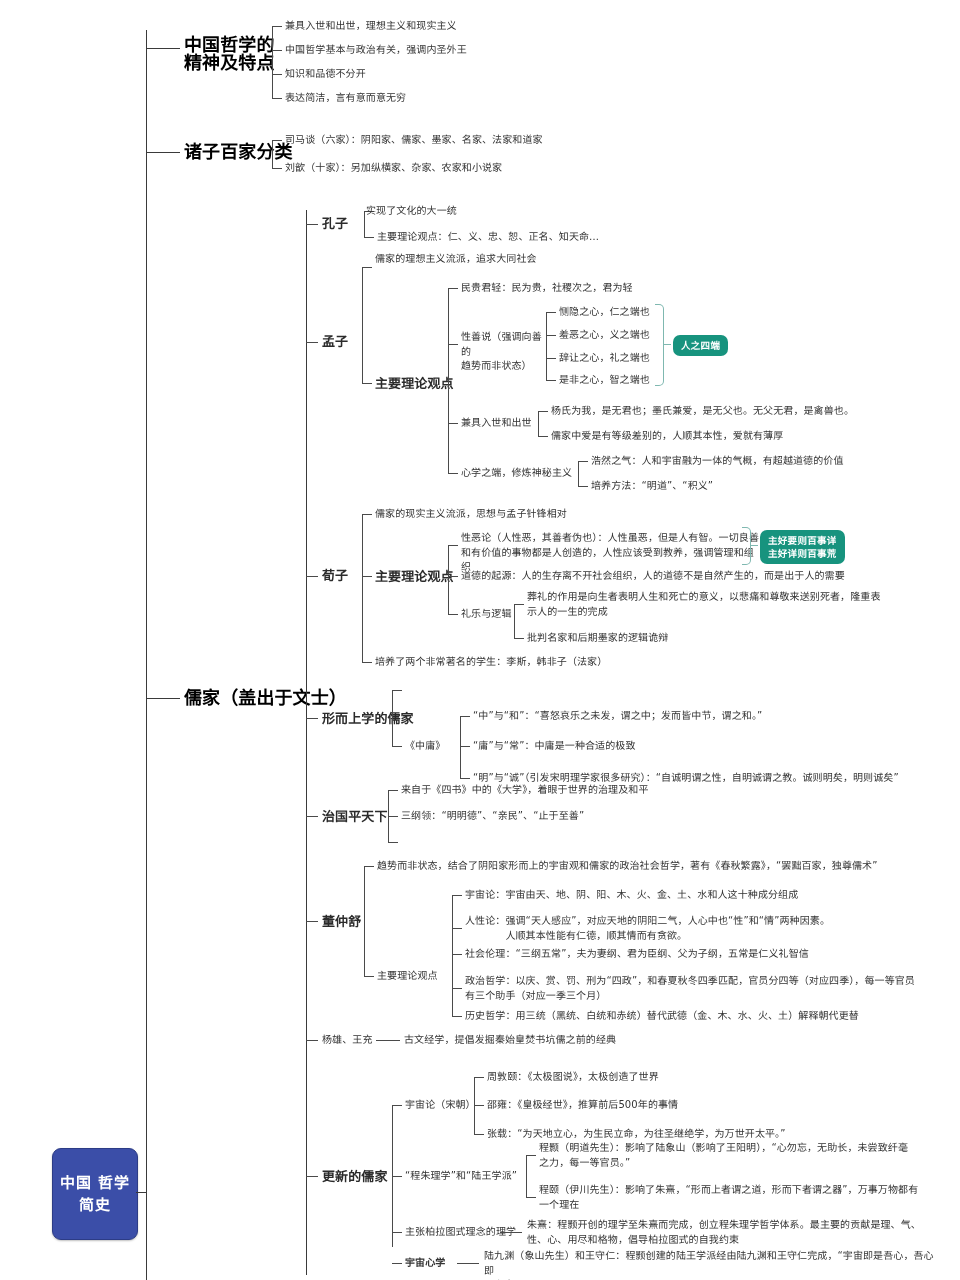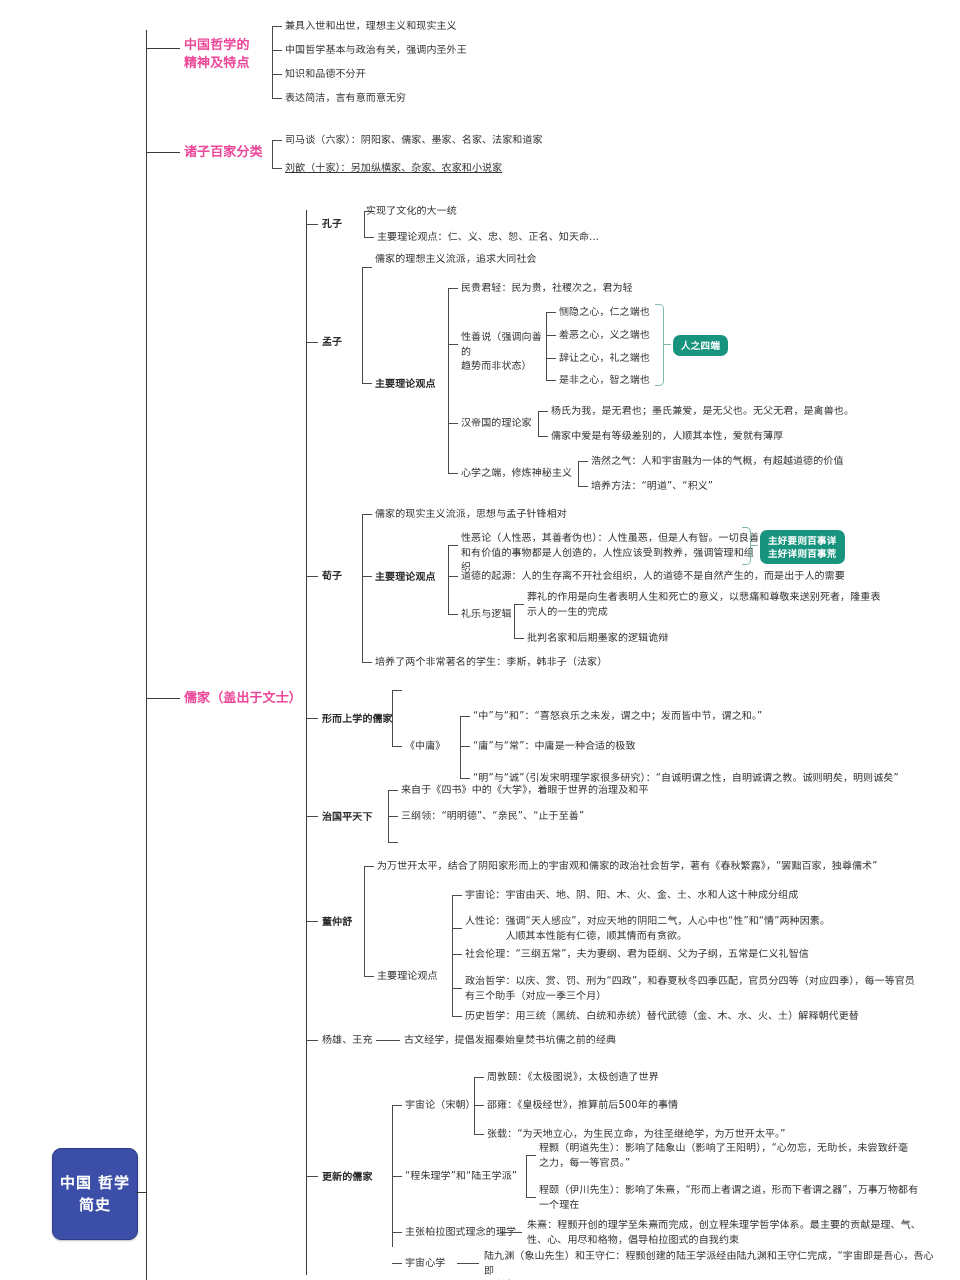--- a/index.html
+++ b/index.html
@@ -41,27 +41,27 @@
   
   .node {
     position: absolute;
     font-size: 10.5px;
     line-height: 14px;
     color: #2e2e2e;
     white-space: pre-line;
     letter-spacing: 0.1px;
   }
   .node.big {
-    font-size: 13px;
+    font-size: 18px;
     line-height: 18px;
     font-weight: 700;
-    color: #ec4899;
+    color: #000000;
   }
   .node.sub {
-    font-size: 10px;
+    font-size: 13px;
     line-height: 15px;
     font-weight: 600;
     color: #2b2b2b;
   }
   .node.leaf {
     font-size: 10px;
     line-height: 14.5px;
     font-weight: 400;
     color: #333;
   }
@@ -144,21 +144,21 @@
   <div class="hline thin" style="left:272px; top:98px; width:10px;"></div>
   <div class="node leaf" style="left:285px; top:91px;">表达简洁，言有意而意无穷</div>
 
   <div class="hline" style="left:146px; top:152px; width:34px;"></div>
   <div class="node big" style="left:184px; top:143px;">诸子百家分类</div>
 
   <div class="vline thin" style="left:272px; top:140px; height:28px;"></div>
   <div class="hline thin" style="left:272px; top:140px; width:10px;"></div>
   <div class="node leaf" style="left:285px; top:133px;">司马谈（六家）：阴阳家、儒家、墨家、名家、法家和道家</div>
   <div class="hline thin" style="left:272px; top:168px; width:10px;"></div>
-  <div class="node leaf" style="left:285px; top:161px;text-decoration:underline;">刘歆（十家）：另加纵横家、杂家、农家和小说家</div>
+  <div class="node leaf" style="left:285px; top:161px;">刘歆（十家）：另加纵横家、杂家、农家和小说家</div>
 
   <div class="hline" style="left:146px; top:698px; width:34px;"></div>
   <div class="node big" style="left:184px; top:689px;">儒家（盖出于文士）</div>
 
   <div class="vline" style="left:306px; top:210px; height:1065px;"></div>
 
   <div class="hline thin" style="left:306px; top:224px; width:12px;"></div>
   <div class="node sub" style="left:322px; top:216px;">孔子</div>
   <div class="vline thin" style="left:364px; top:211px; height:26px;"></div>
   <div class="hline thin" style="left:364px; top:211px; width:10px;"></div>
@@ -193,21 +193,21 @@
   <div class="hline thin" style="left:546px; top:358px; width:10px;"></div>
   <div class="node leaf" style="left:559px; top:351px;">辞让之心，礼之端也</div>
   <div class="hline thin" style="left:546px; top:380px; width:10px;"></div>
   <div class="node leaf" style="left:559px; top:373px;">是非之心，智之端也</div>
 
   <div class="tbracket" style="left:655px; top:304px; height:80px;"></div>
   <div class="hline teal" style="left:663px; top:344px; width:8px;"></div>
   <div class="badge" style="left:673px; top:335px;">人之四端</div>
 
   <div class="hline thin" style="left:448px; top:423px; width:10px;"></div>
-  <div class="node leaf" style="left:461px; top:416px;">汉帝国的理论家</div>
+  <div class="node leaf" style="left:461px; top:416px;">兼具入世和出世</div>
   <div class="vline thin" style="left:538px; top:411px; height:25px;"></div>
   <div class="hline thin" style="left:538px; top:411px; width:10px;"></div>
   <div class="node leaf" style="left:551px; top:404px;">杨氏为我，是无君也；墨氏兼爱，是无父也。无父无君，是禽兽也。</div>
   <div class="hline thin" style="left:538px; top:436px; width:10px;"></div>
   <div class="node leaf" style="left:551px; top:429px;">儒家中爱是有等级差别的，人顺其本性，爱就有薄厚</div>
 
   <div class="hline thin" style="left:448px; top:473px; width:10px;"></div>
   <div class="node leaf" style="left:461px; top:466px;">心学之端，修炼神秘主义</div>
   <div class="vline thin" style="left:578px; top:461px; height:25px;"></div>
   <div class="hline thin" style="left:578px; top:461px; width:10px;"></div>
@@ -274,21 +274,21 @@
   <div class="node leaf" style="left:401px; top:783px;">来自于《四书》中的《大学》，着眼于世界的治理及和平</div>
   <div class="hline thin" style="left:388px; top:816px; width:10px;"></div>
   <div class="node leaf" style="left:401px; top:809px;">三纲领：“明明德”、“亲民”、“止于至善”</div>
   <div class="hline thin" style="left:388px; top:842px; width:10px;"></div>
 
   <div class="hline thin" style="left:306px; top:921px; width:12px;"></div>
   <div class="node sub" style="left:322px; top:914px;">董仲舒</div>
   <div class="vline thin" style="left:364px; top:866px; height:110px;"></div>
 
   <div class="hline thin" style="left:364px; top:866px; width:10px;"></div>
-  <div class="node leaf" style="left:377px; top:859px;">为万世开太平，结合了阴阳家形而上的宇宙观和儒家的政治社会哲学，著有《春秋繁露》，“罢黜百家，独尊儒术”</div>
+  <div class="node leaf" style="left:377px; top:859px;">趋势而非状态，结合了阴阳家形而上的宇宙观和儒家的政治社会哲学，著有《春秋繁露》，“罢黜百家，独尊儒术”</div>
 
   <div class="hline thin" style="left:364px; top:976px; width:10px;"></div>
   <div class="node leaf" style="left:377px; top:969px;">主要理论观点</div>
 
   <div class="vline thin" style="left:452px; top:895px; height:121px;"></div>
   <div class="hline thin" style="left:452px; top:895px; width:10px;"></div>
   <div class="node leaf" style="left:465px; top:888px;">宇宙论：宇宙由天、地、阴、阳、木、火、金、土、水和人这十种成分组成</div>
   <div class="hline thin" style="left:452px; top:928px; width:10px;"></div>
   <div class="node leaf" style="left:465px; top:914px; width:430px;">人性论：强调“天人感应”，对应天地的阴阳二气，人心中也“性”和“情”两种因素。
 　　　　人顺其本性能有仁德，顺其情而有贪欲。</div>
@@ -329,18 +329,18 @@
   <div class="node leaf" style="left:539px; top:1183px; width:410px;">程颐（伊川先生）：影响了朱熹，“形而上者谓之道，形而下者谓之器”，万事万物都有
 一个理在</div>
 
   <div class="hline thin" style="left:392px; top:1232px; width:10px;"></div>
   <div class="node leaf" style="left:405px; top:1225px;">主张柏拉图式理念的理学</div>
   <div class="hline thin" style="left:500px; top:1232px; width:22px;"></div>
   <div class="node leaf" style="left:527px; top:1218px; width:410px;">朱熹：程颢开创的理学至朱熹而完成，创立程朱理学哲学体系。最主要的贡献是理、气、
 性、心、用尽和格物，倡导柏拉图式的自我约束</div>
 
   <div class="hline thin" style="left:392px; top:1263px; width:10px;"></div>
-  <div class="node leaf" style="left:405px; top:1256px;">宇宙心学</div>
+  <div class="node leaf" style="left:405px; top:1256px;font-weight:bold;">宇宙心学</div>
   <div class="hline thin" style="left:457px; top:1263px; width:22px;"></div>
   <div class="node leaf" style="left:484px; top:1249px; width:450px;">陆九渊（象山先生）和王守仁：程颢创建的陆王学派经由陆九渊和王守仁完成，“宇宙即是吾心，吾心即
 是宇宙”，“心即是理”</div>
 
 </div>
 
 </body></html>

